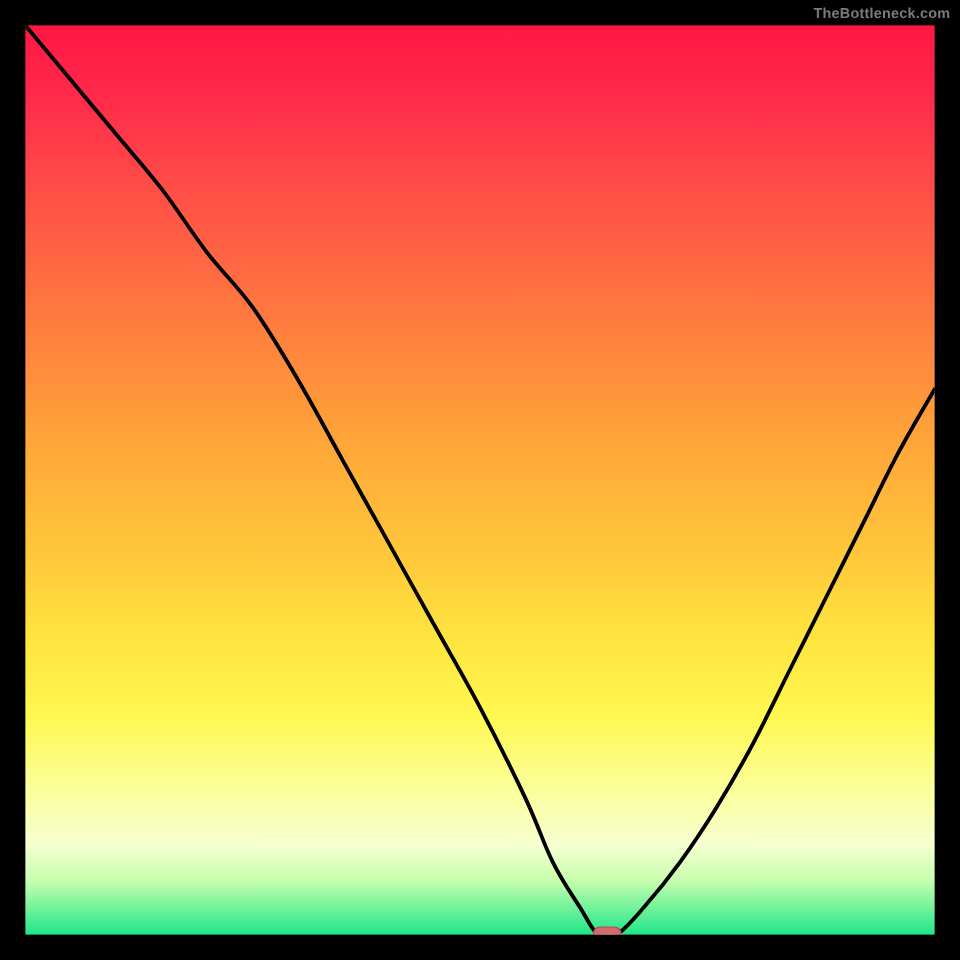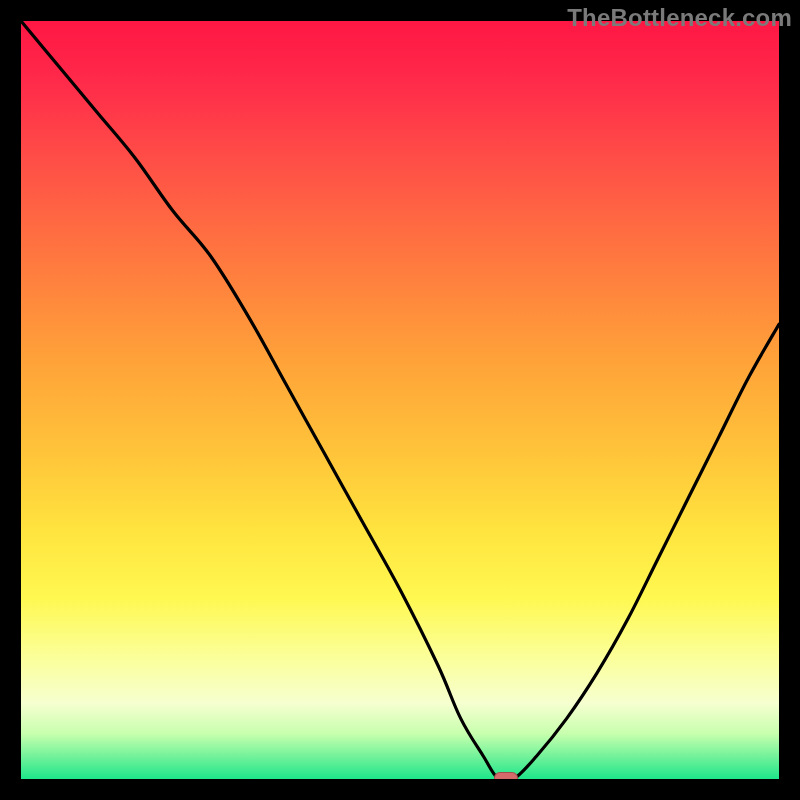--- a/index.html
+++ b/index.html
@@ -57,21 +57,21 @@
     border-radius: 6px;
     background: #d46a6a;
     box-shadow: 0 0 0 1px rgba(0,0,0,0.25) inset;
     transform: translate(-50%, -50%);
   }
   .watermark {
     position: absolute;
     top: 4px;
     right: 8px;
     font-family: Arial, Helvetica, sans-serif;
-    font-size: 24px;
+    font-size: 12px;
     font-weight: 600;
     color: #7a7a7a;
     letter-spacing: 0.2px;
     user-select: none;
   }
 </style>
 </head>
 <body>
 
 <div class="stage">

